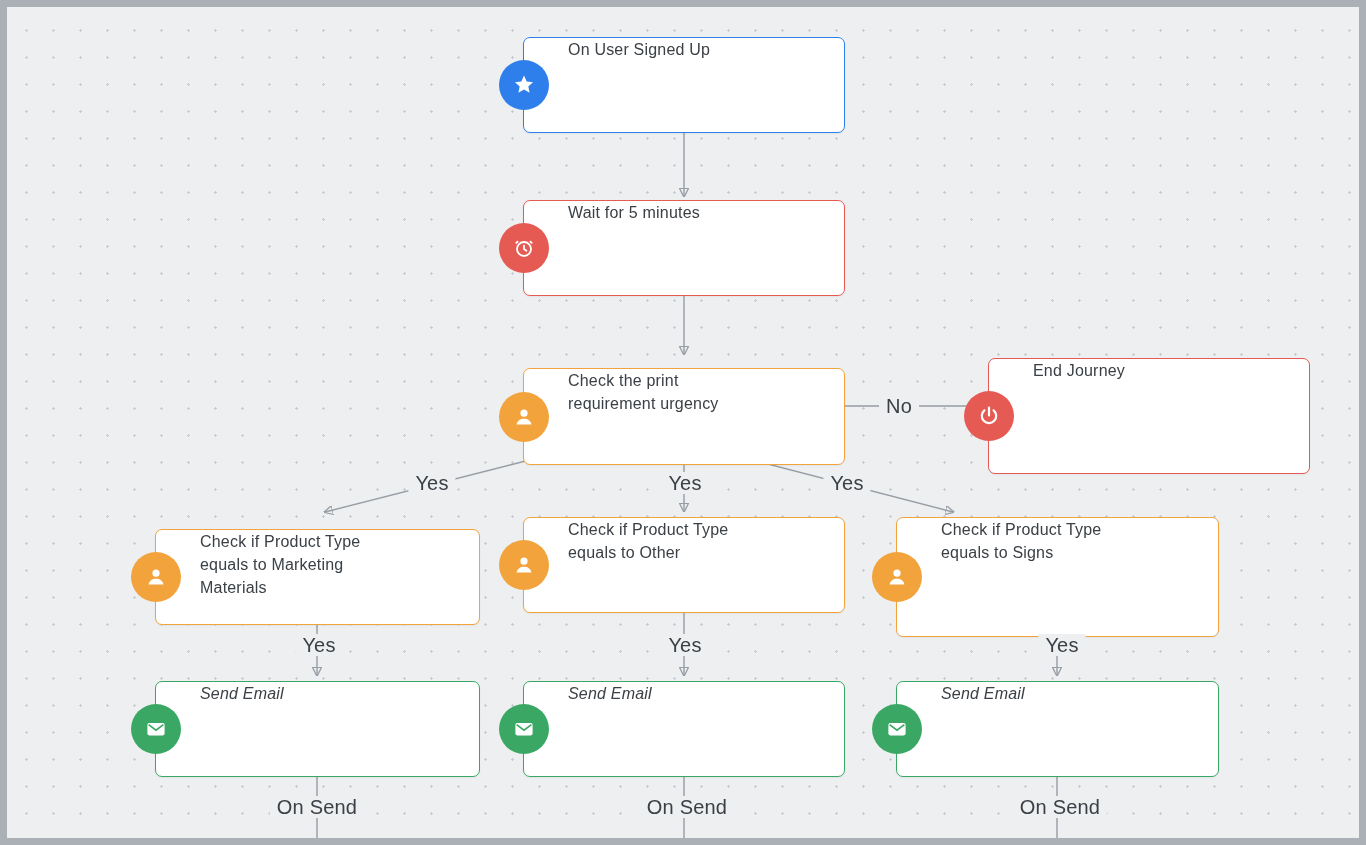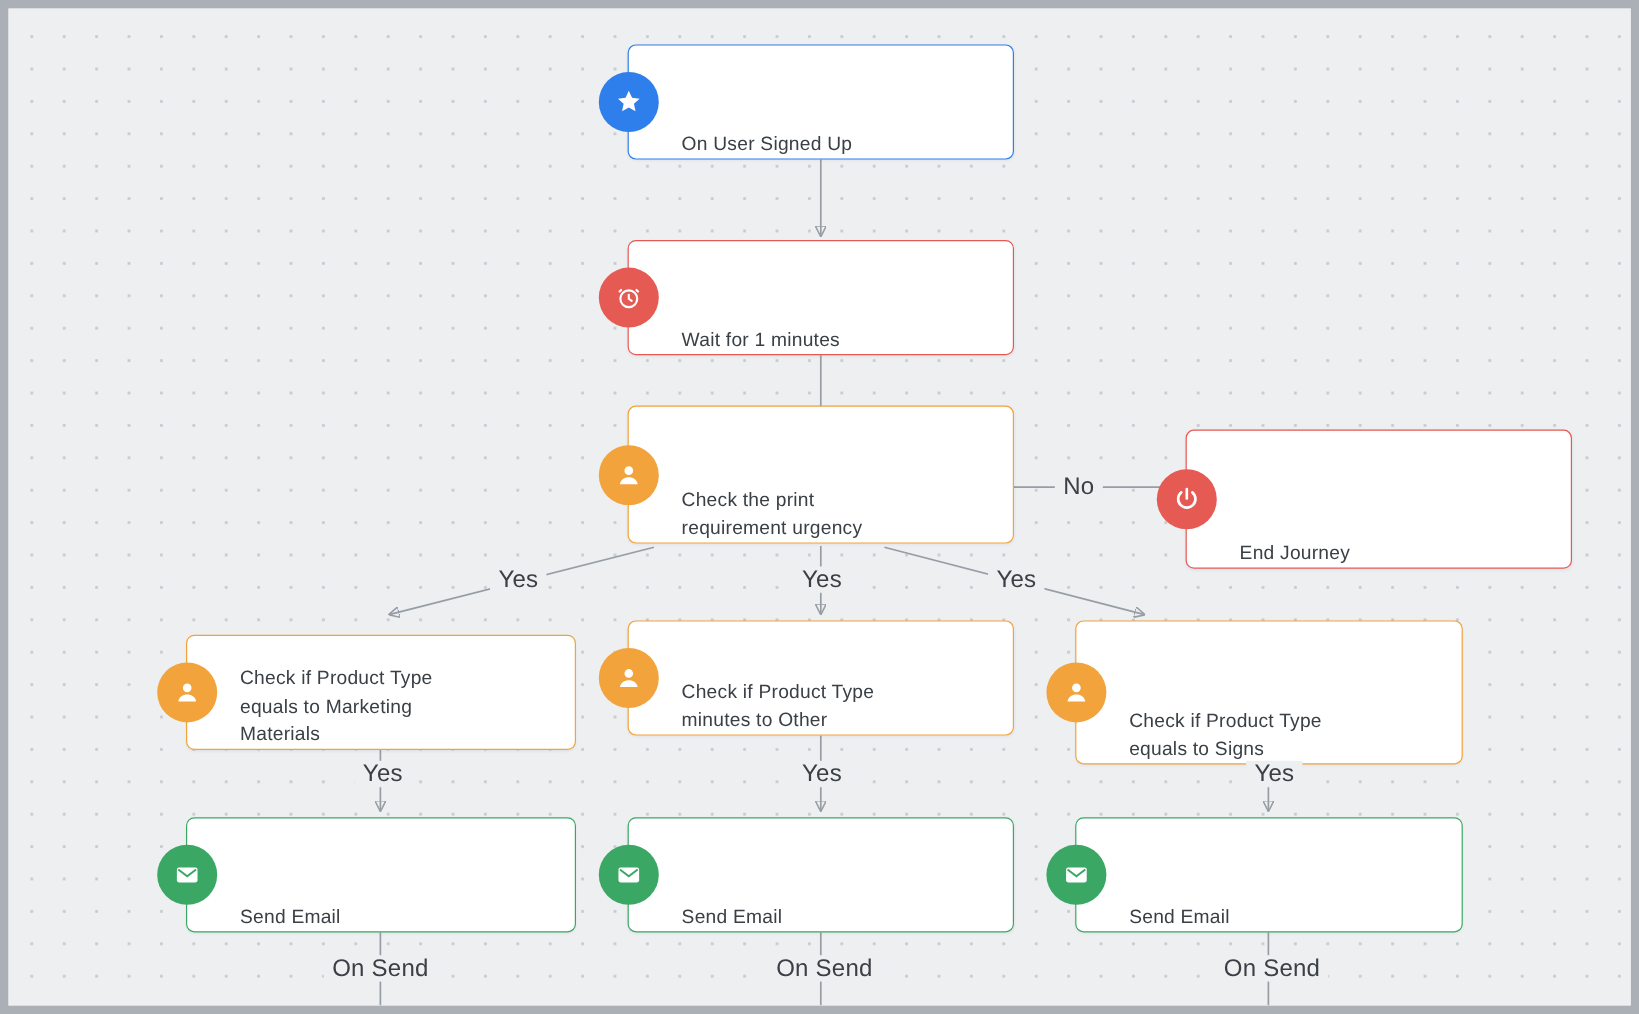--- a/index.html
+++ b/index.html
@@ -17,29 +17,29 @@
     position:relative; width:1352px; height:831px;
     background-color:var(--bg);
     background-image:radial-gradient(var(--dot) 1.1px, transparent 1.4px);
     background-size:27px 27px;
     background-position:6px 10px;
   }
   svg.edges{position:absolute; left:0; top:0; pointer-events:none;}
   svg.edges path{stroke:var(--edge); stroke-width:1.4; fill:none;}
   .node{
     position:absolute; background:#fff; border-radius:7px;
-    border:1.5px solid; display:flex; align-items:flex-end;
+    border:1.5px solid; display:flex; align-items:flex-start;
     padding-left:44px; padding-right:16px;
     box-shadow:0 1px 2px rgba(40,50,60,0.05);
     cursor:pointer;
   }
   .node.b-blue{border-color:var(--blue);}
   .node.b-red{border-color:var(--red);}
   .node.b-orange{border-color:var(--orange);}
-  .node.b-green{border-color:var(--green);}
+  .node.b-green{border-color:var(--green);font-style:italic;}
   .icon-circle{
     position:absolute; left:-25px; top:50%; transform:translateY(-50%);
     width:50px; height:50px; border-radius:50%;
     display:flex; align-items:center; justify-content:center;
   }
   .icon-circle svg{display:block;}
   .i-blue{background:var(--blue);}
   .i-red{background:var(--red);}
   .i-orange{background:var(--orange);}
   .i-green{background:var(--green);}
@@ -88,24 +88,24 @@
   </div>
 
   <div class="node b-red" style="left:516px; top:193px; width:322px; height:96px">
     <span class="icon-circle i-red">
       <svg viewBox="0 0 24 24" width="24" height="24" fill="none" stroke="#fff" stroke-width="1.8" stroke-linecap="round">
           <circle cx="12" cy="13" r="7"></circle>
           <path d="M12 9.6 V13 L14.4 14.8"></path>
           <path d="M5.6 5.6 L4.3 6.9 M18.4 5.6 L19.7 6.9"></path>
         </svg>
     </span>
-    <span class="node-label">Wait for 1 minutes</span>
+    <span class="node-label">Wait for 5 minutes</span>
   </div>
 
-  <div class="node b-orange" style="left:516px; top:331px; width:322px; height:115px">
+  <div class="node b-orange" style="left:516px; top:361px; width:322px; height:97px">
     <span class="icon-circle i-orange">
       <svg viewBox="0 0 24 24" width="24" height="24" fill="#fff">
           <circle cx="12" cy="8.2" r="3.6"></circle>
           <path d="M4.6 19.6 c.6-3.9 3.8-5.8 7.4-5.8 s6.8 1.9 7.4 5.8 z"></path>
         </svg>
     </span>
     <span class="node-label">Check the print requirement urgency</span>
   </div>
 
   <div class="node b-red" style="left:981px; top:351px; width:322px; height:116px">
@@ -128,21 +128,21 @@
     <span class="node-label">Check if Product Type equals to Marketing Materials</span>
   </div>
 
   <div class="node b-orange" style="left:516px; top:510px; width:322px; height:96px">
     <span class="icon-circle i-orange">
       <svg viewBox="0 0 24 24" width="24" height="24" fill="#fff">
           <circle cx="12" cy="8.2" r="3.6"></circle>
           <path d="M4.6 19.6 c.6-3.9 3.8-5.8 7.4-5.8 s6.8 1.9 7.4 5.8 z"></path>
         </svg>
     </span>
-    <span class="node-label">Check if Product Type minutes to Other</span>
+    <span class="node-label">Check if Product Type equals to Other</span>
   </div>
 
   <div class="node b-orange" style="left:889px; top:510px; width:323px; height:120px">
     <span class="icon-circle i-orange">
       <svg viewBox="0 0 24 24" width="24" height="24" fill="#fff">
           <circle cx="12" cy="8.2" r="3.6"></circle>
           <path d="M4.6 19.6 c.6-3.9 3.8-5.8 7.4-5.8 s6.8 1.9 7.4 5.8 z"></path>
         </svg>
     </span>
     <span class="node-label">Check if Product Type equals to Signs</span>

